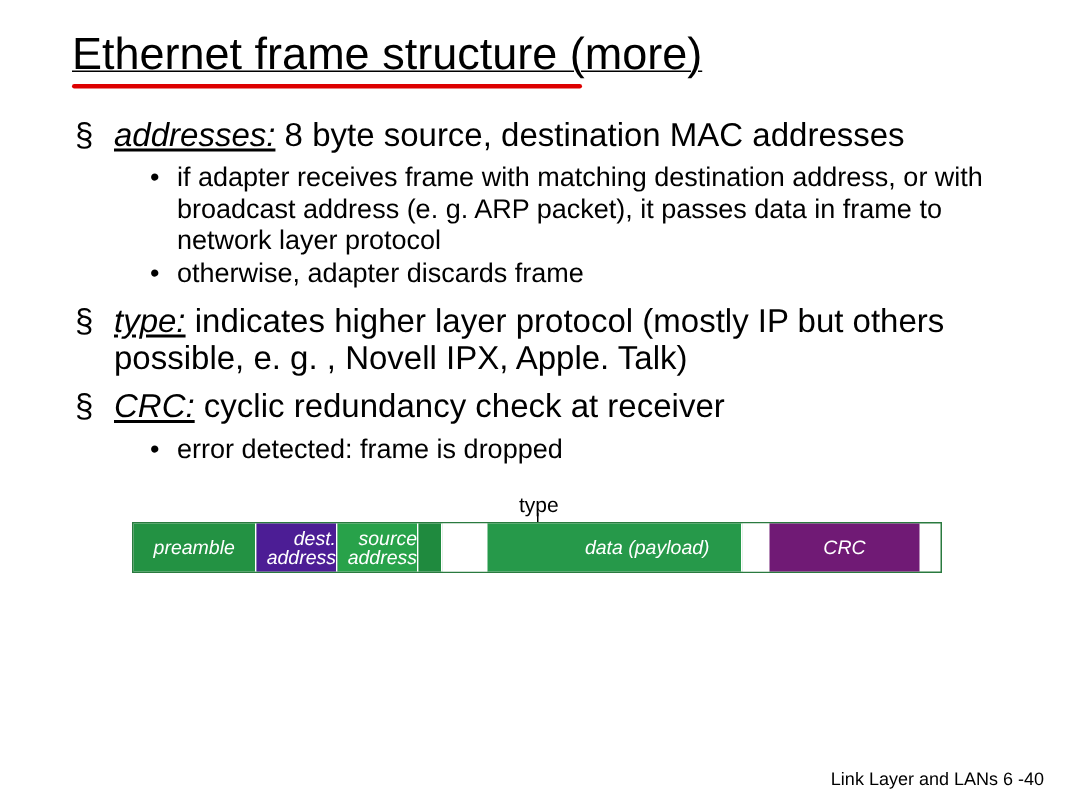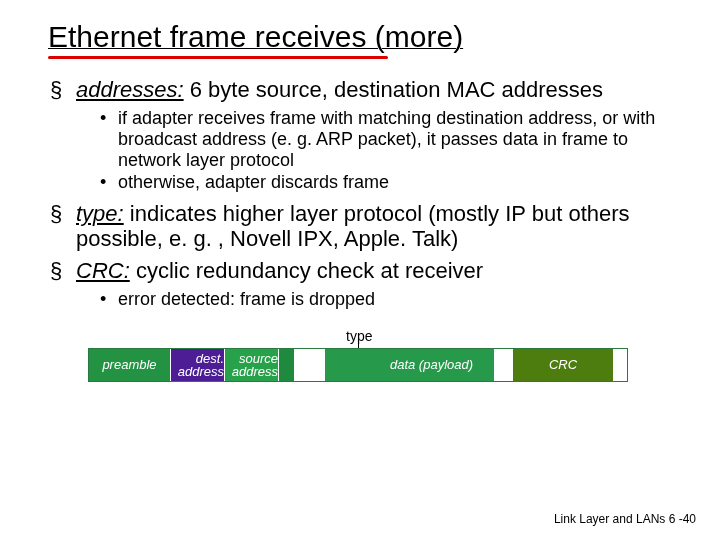--- a/index.html
+++ b/index.html
@@ -103,38 +103,38 @@
     font-style: italic;
   }
   .cell:last-child { border-right: none; }
   .c-preamble { width: 82px; background:#239243; }
   .c-dest     { width: 54px; background:#4c1d95; }
   .c-src      { width: 54px; background:#28a24a; }
   .c-type     { width: 16px; background:#1f8a3e; }
   .gap        { width: 30px; background:#fff; border-right:none; }
   .c-data     { width: 170px; background:#26994a;padding-left:44px; }
   .gap2       { width: 18px; background:#fff; border-right:none;}
-  .c-crc      { width: 100px; background:#4d7c0f; }
+  .c-crc      { width: 100px; background:#701a75; }
   .footer {
     position: absolute;
     bottom: 14px;
     right: 24px;
     font-size: 12px;
     color: #000;
   }
 </style>
 </head>
 <body>
 
-<div class="title">Ethernet frame receives (more)</div>
+<div class="title">Ethernet frame structure (more)</div>
 <div class="redline"></div>
 
 <ul class="level1">
   <li>
-    <span class="italic-underline">addresses:</span><span> 6 byte source, destination MAC addresses</span>
+    <span class="italic-underline">addresses:</span><span> 8 byte source, destination MAC addresses</span>
     <ul class="level2">
       <li>if adapter receives frame with matching destination address, or with broadcast address (e. g. ARP packet), it passes data in frame to network layer protocol</li>
       <li>otherwise, adapter discards frame</li>
     </ul>
   </li>
   <li>
     <span class="italic-underline">type:</span><span> indicates higher layer protocol (mostly IP but others possible, e. g. , Novell IPX, Apple. Talk)</span>
   </li>
   <li>
     <span class="italic-underline">CRC:</span><span> cyclic redundancy check at receiver</span>

